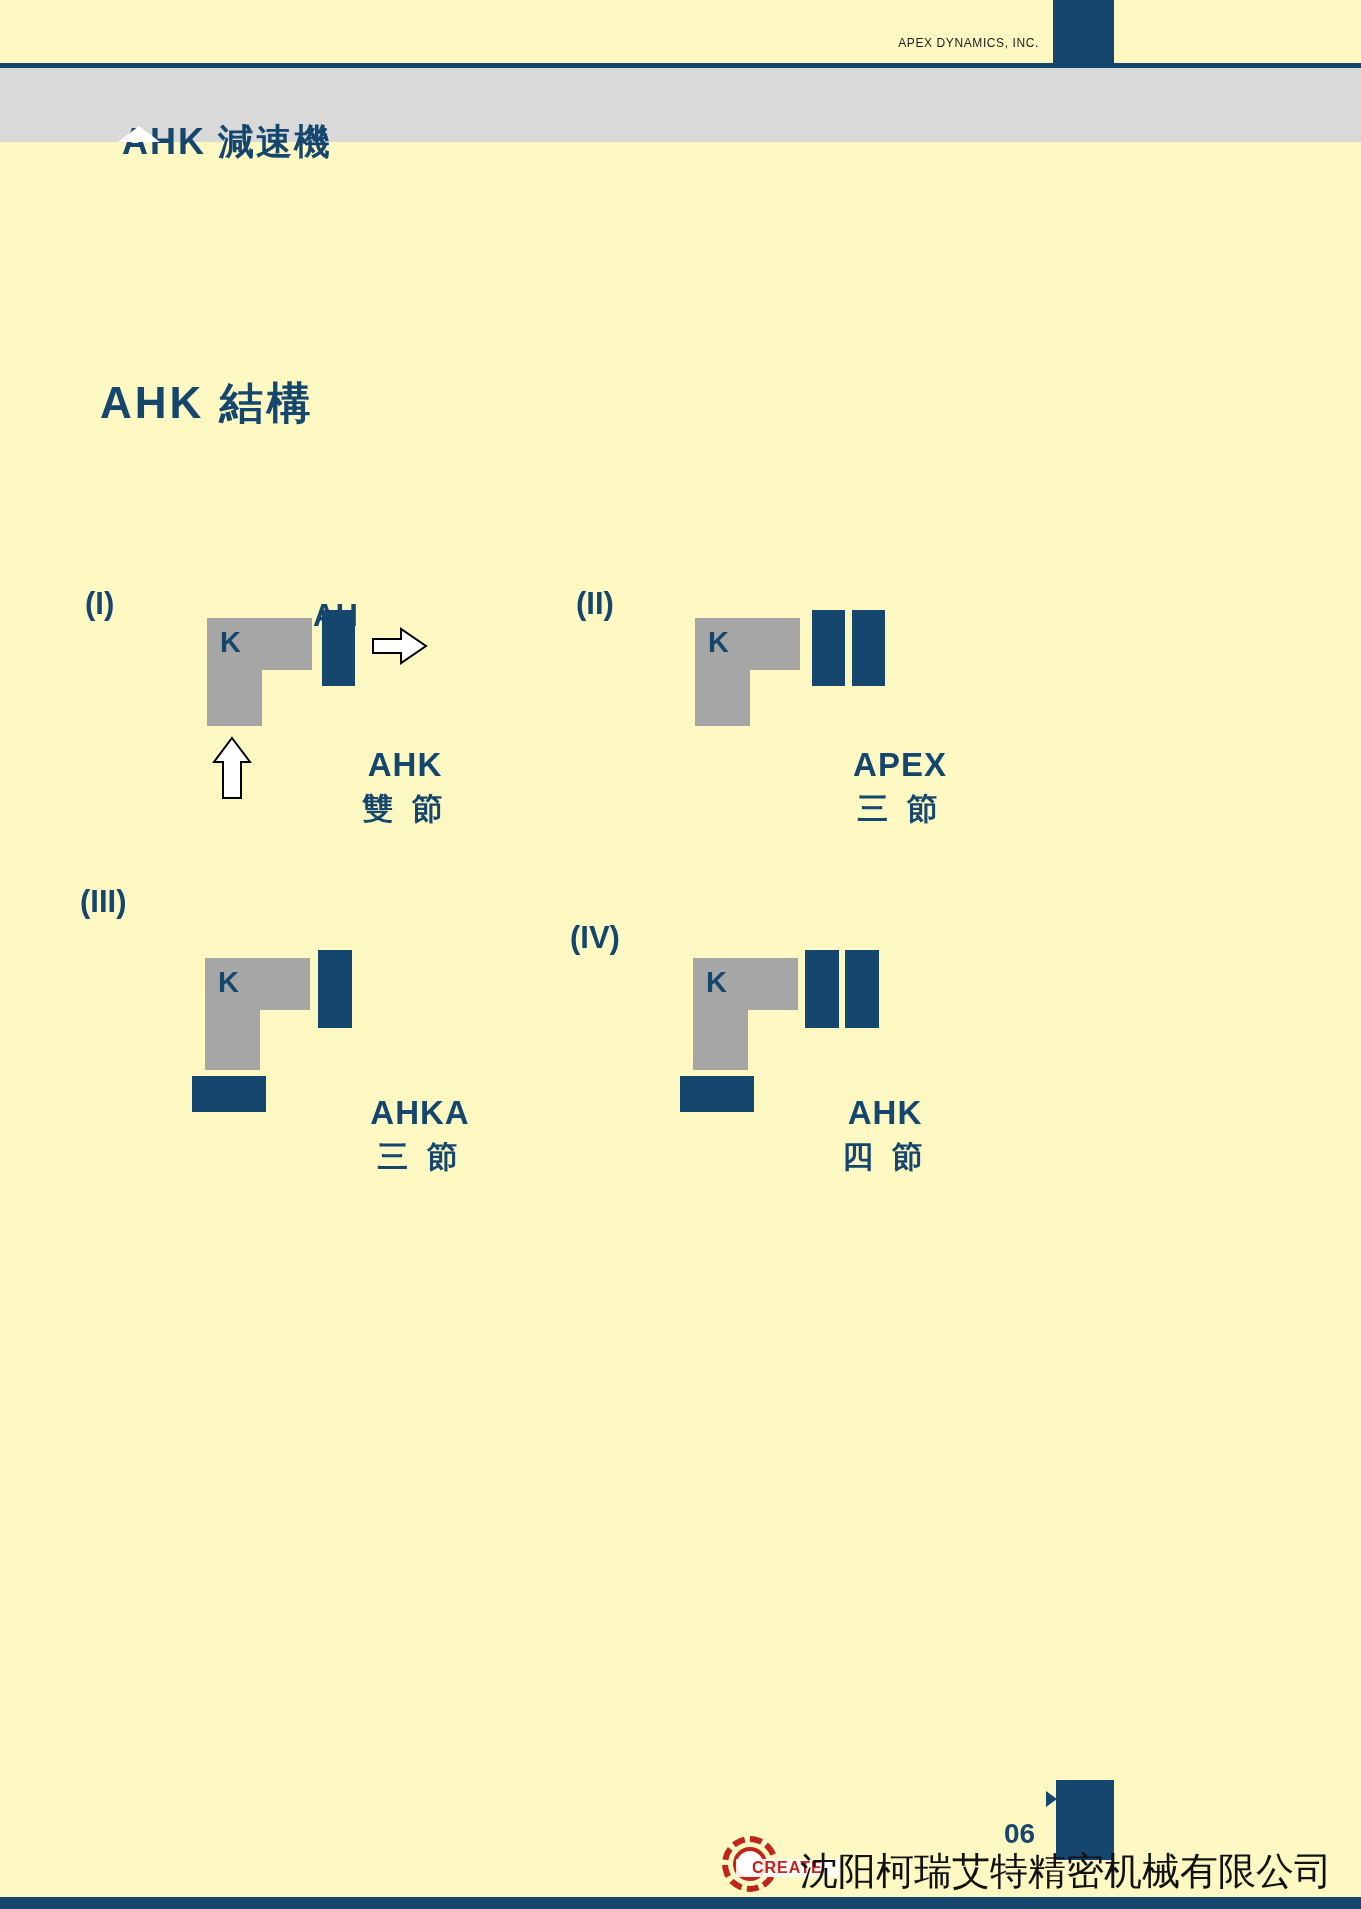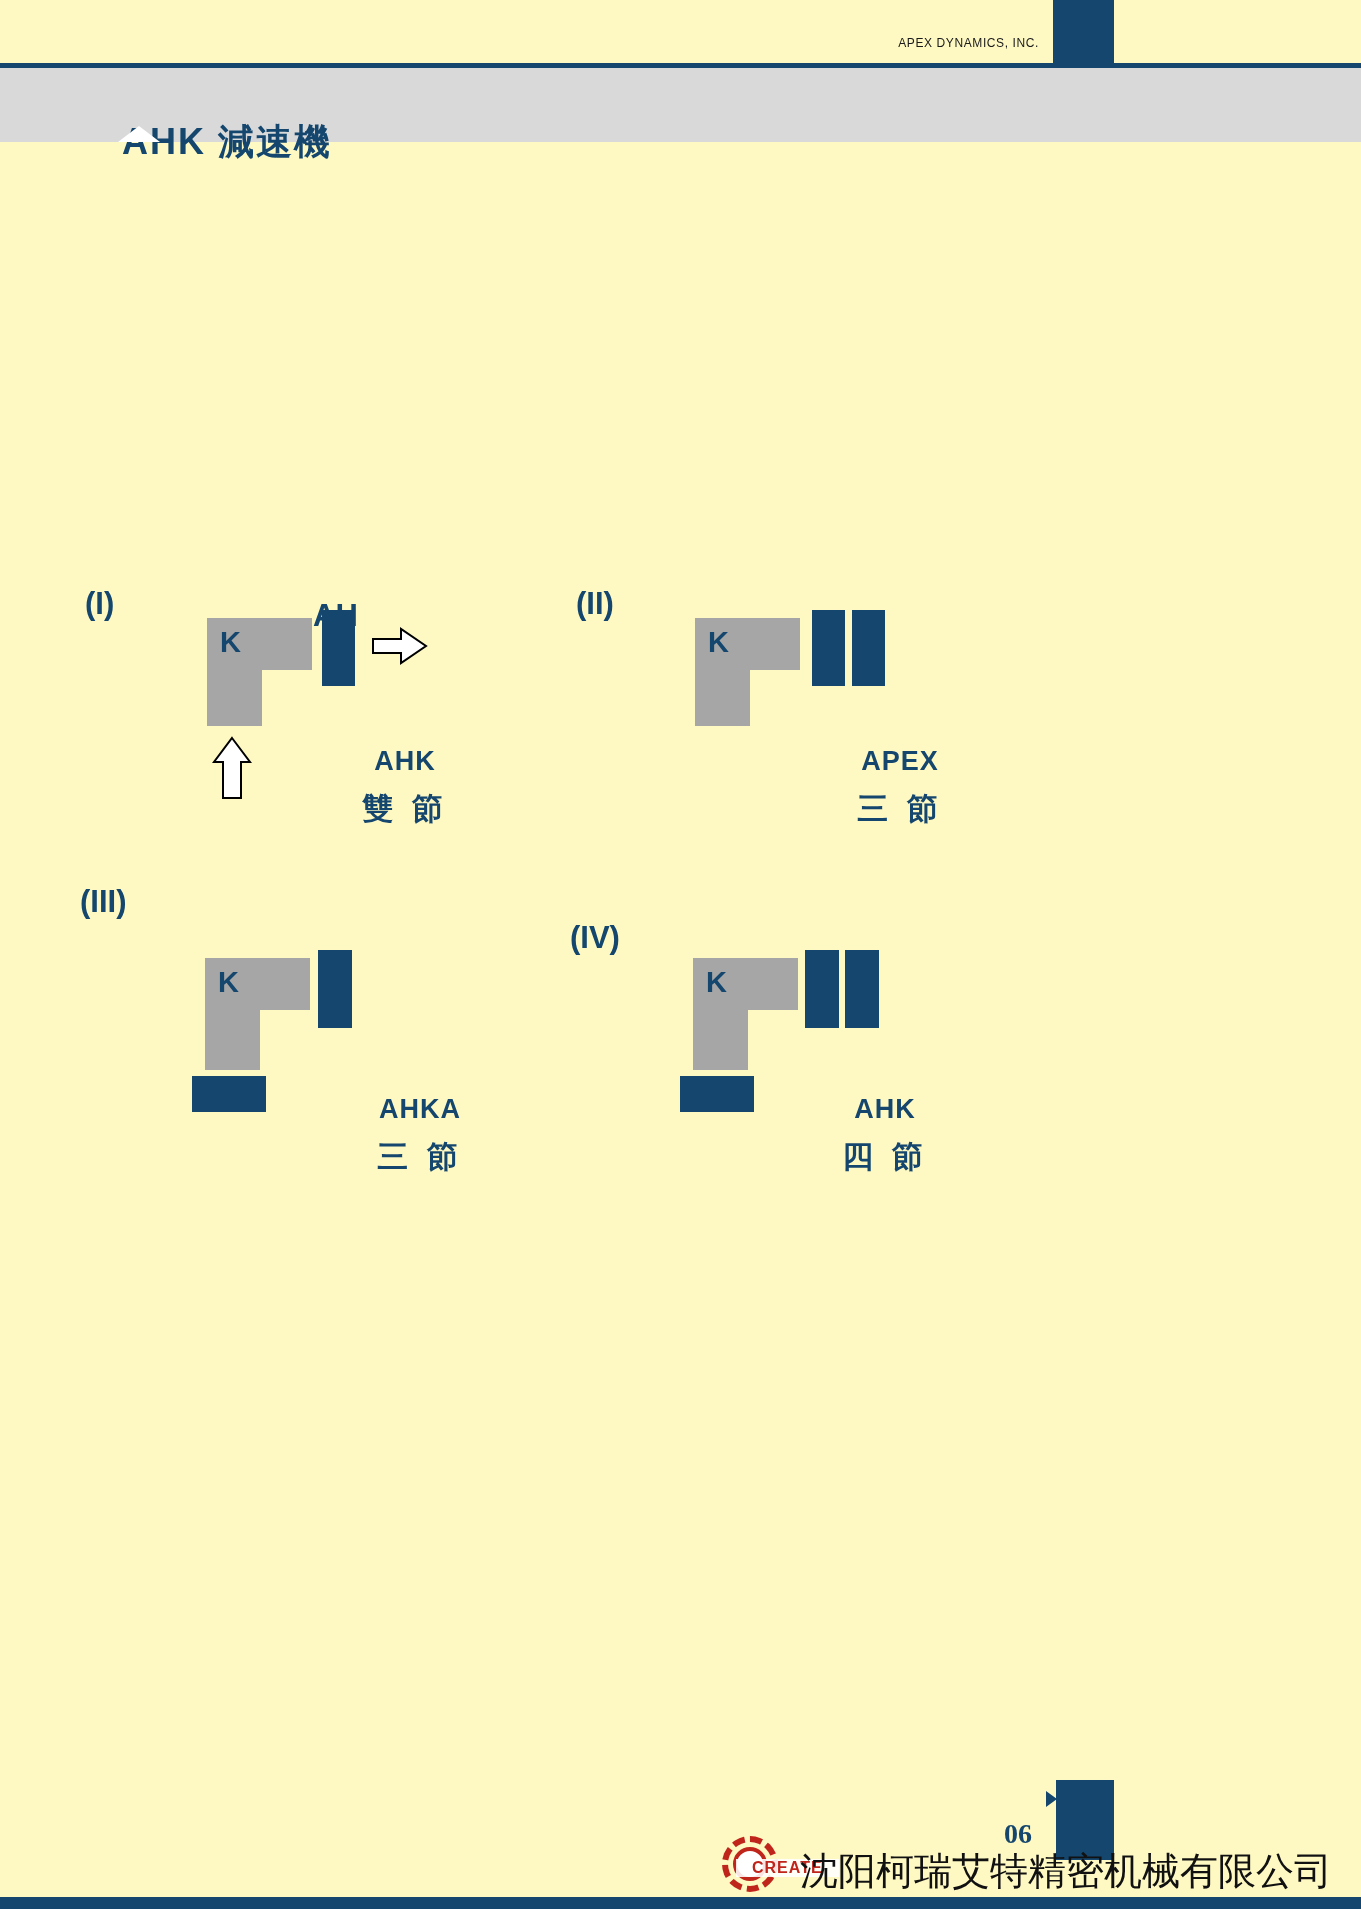--- a/index.html
+++ b/index.html
@@ -22,33 +22,33 @@
   .banner-title{position:absolute;left:122px;top:14px;font-size:36px;letter-spacing:2px;}
   .banner-notch{position:absolute;left:118px;bottom:0;width:0;height:0;
     border-left:21px solid transparent;border-right:21px solid transparent;border-bottom:16px solid #ffffff;}
 
   
   .section-title{left:100px;top:338px;font-size:44px;letter-spacing:3px;}
 
   
   .idx{font-size:31px;}
   .ah-label{font-size:31px;}
-  .diagram-name{font-size:27px;text-align:center;width:170px;letter-spacing:1px;}
+  .diagram-name{font-size:33px;text-align:center;width:170px;letter-spacing:1px;}
   .diagram-stages{font-size:31px;text-align:center;width:170px;letter-spacing:5px;}
   .lshape{position:absolute;width:105px;height:112px;}
   .lshape .l-h{position:absolute;left:0;top:0;width:105px;height:52px;background:var(--gray);}
   .lshape .l-v{position:absolute;left:0;top:0;width:55px;height:108px;background:var(--gray);}
   .lshape.tall .l-v{height:112px;}
   .k-label{position:absolute;left:13px;top:8px;font-size:29px;font-weight:bold;color:var(--navy);}
   .blk{background:var(--navy);width:33px;height:76px;}
   .blk2{background:var(--navy);width:34px;height:78px;}
   .bbar{background:var(--navy);width:74px;height:36px;}
 
   
-  .pagenum{left:1004px;top:1782px;font-size:28px;font-family:Liberation Serif, serif;}
+  .pagenum{left:1004px;top:1782px;font-size:28px;}
   .page-arrow{left:1046px;top:1791px;width:0;height:0;
     border-left:11px solid var(--navy);border-top:8px solid transparent;border-bottom:8px solid transparent;}
   .footer-block{left:1056px;top:1780px;width:58px;height:80px;background:var(--navy);}
   .bottom-rule{left:0;top:1897px;width:1361px;height:12px;background:var(--navy);}
   .gear{left:722px;top:1836px;width:44px;height:44px;border:6px dashed var(--red);border-radius:50%;}
   .gear-inner{position:absolute;left:5px;top:5px;width:26px;height:26px;border:4px solid var(--red);border-radius:50%;background:#fff;}
   .create-text{left:736px;top:1859px;font-size:16px;font-weight:bold;color:var(--red);letter-spacing:1px;background:rgba(255,255,255,0.88);padding:0 16px;}
   .company-cn{left:800px;top:1846px;font-size:38px;font-weight:normal;color:#111;white-space:nowrap;}
 </style>
 </head>
@@ -57,20 +57,21 @@
 <div class="page">
 
   <div class="abs apex">APEX DYNAMICS, INC.</div>
   <div class="abs corner-block"></div>
   <div class="abs header-rule"></div>
   <div class="abs banner">
     <div class="banner-title navy">AHK 減速機</div>
     <div class="banner-notch"></div>
   </div>
 
+  <div class="abs section-title navy">AHK 結構</div>
 
   <div class="abs idx navy" style="left:85px;top:550px;">(I)</div>
   <div class="abs ah-label navy" style="left:313px;top:562px;">AH</div>
   <div class="lshape" style="left:207px;top:618px;">
     <div class="l-h"></div>
     <div class="l-v"></div>
     <div class="k-label">K</div>
   </div>
   <div class="abs blk" style="left:322px;top:610px;"></div>
   <svg class="abs" style="left:372px;top:626px;" width="56" height="40" viewBox="0 0 56 40">

